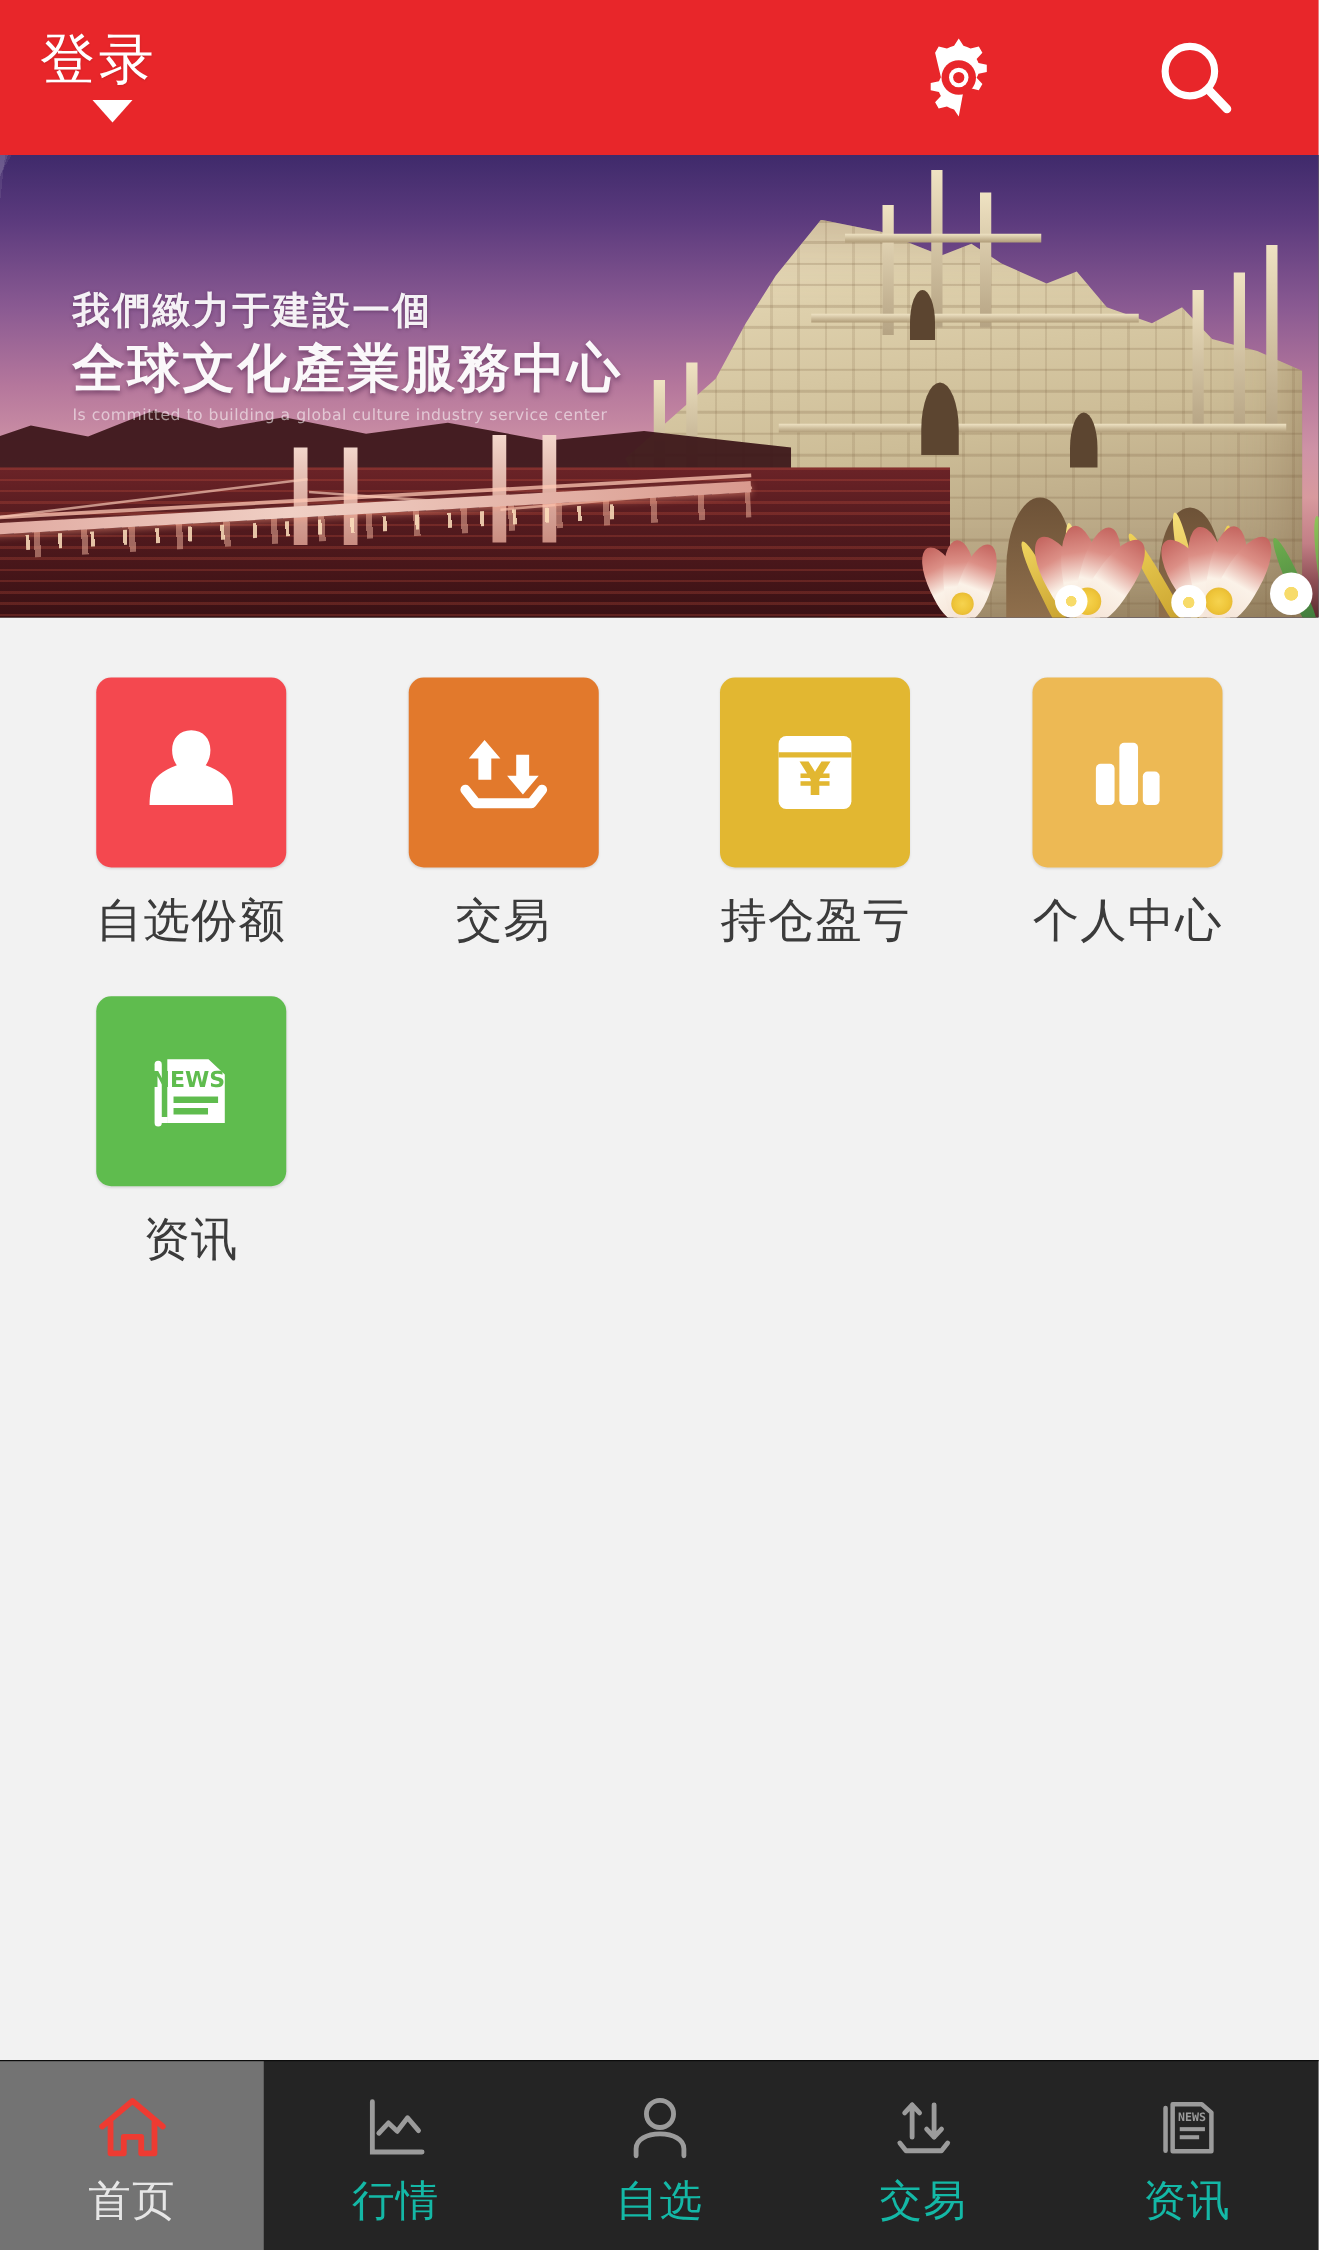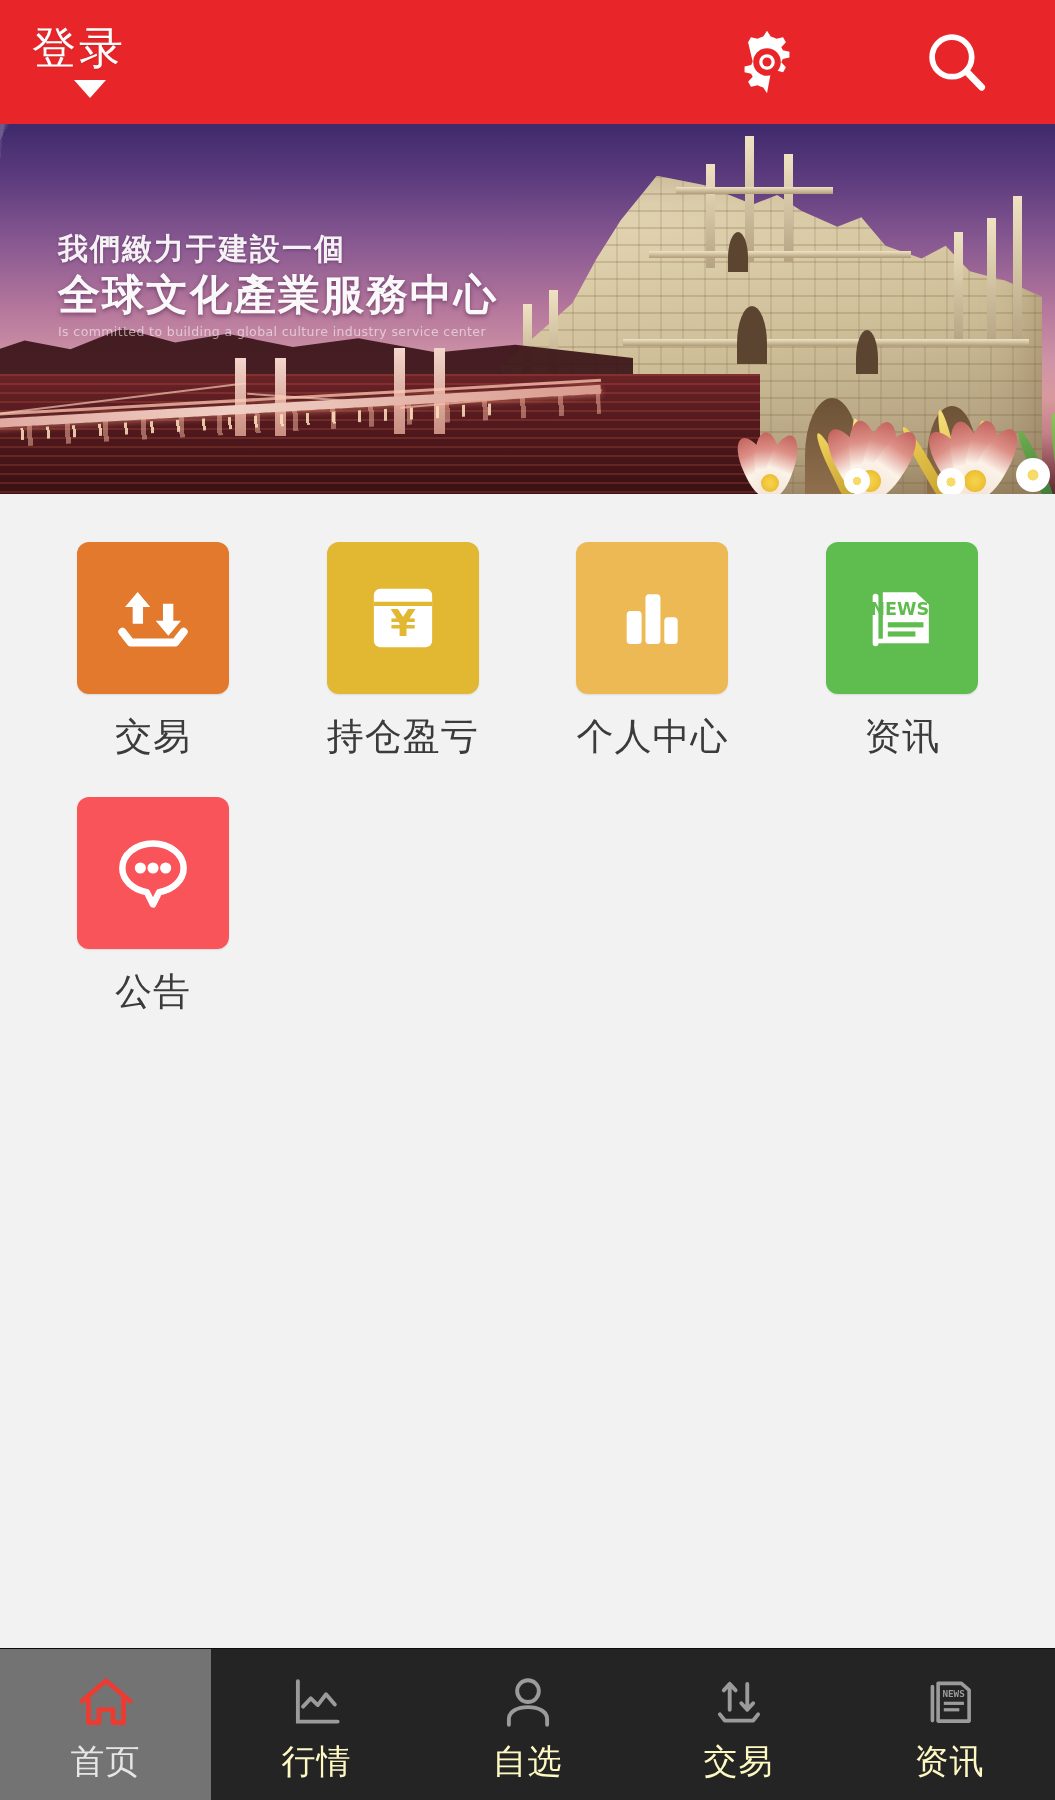--- a/index.html
+++ b/index.html
@@ -186,21 +186,21 @@
   }
 
   
   .tabbar {
     position: absolute; left: 0; bottom: 0; width: 1055px; height: 152px;
     background: #242424; display: flex; border-top: 1px solid #0c0c0c;
   }
   .tab { flex: 1; display: flex; flex-direction: column; align-items: center; justify-content: center; }
   .tab.active { background: #737373; }
   .tab-icon { height: 62px; display:flex; align-items:center; justify-content:center; }
-  .tab-label { margin-top: 10px; font-size: 34px; color: #fef9c3; line-height: 1; letter-spacing: 1px; }
+  .tab-label { margin-top: 10px; font-size: 34px; color: #14b8a6; line-height: 1; letter-spacing: 1px; }
   .tab.active .tab-label { color: #e6e6e6; }
 </style>
 </head>
 <body>
 
 <div class="app">
 
   <div class="header">
     <div class="login-wrap">
       <div class="login-text">登录</div>
@@ -310,20 +310,28 @@
     <div style="position:absolute; left:58px; top:108px;">
       <div style="color:rgba(255,255,255,.93); font-size:30px; letter-spacing:2px; line-height:1.1; font-weight:700; text-shadow:0 1px 3px rgba(60,20,60,.45);">我們緻力于建設一個</div>
       <div style="color:rgba(255,255,255,.96); font-size:42px; letter-spacing:2px; line-height:1.15; margin-top:6px; font-weight:700; text-shadow:0 2px 4px rgba(60,20,60,.5);">全球文化產業服務中心</div>
       <div style="color:rgba(255,255,255,.55); font-size:12.5px; letter-spacing:.4px; line-height:1.2; margin-top:5px;">Is committed to building a global culture industry service center</div>
     </div>
   </div>
 
   <div class="grid">
 
 
+    <div class="cell">
+      <div class="tile" style="background:#f4484f">
+        <svg width="92" height="92" viewBox="0 0 24 24" aria-hidden="true">
+          <path fill="#fff" d="M12 3.2c2.5 0 4 1.8 4 4.1 0 1.3-.4 2.4-1 3.2 2.9 1 5 2.6 5.4 4.9.2 1.1.3 2.3.3 3.4H3.3c0-1.1.1-2.3.3-3.4.4-2.3 2.5-3.9 5.4-4.9-.6-.8-1-1.9-1-3.2 0-2.3 1.5-4.1 4-4.1z"></path>
+        </svg>
+      </div>
+      <div class="tile-label">自选份额</div>
+    </div>
 
     <div class="cell">
       <div class="tile" style="background:#e2792c">
         <svg width="92" height="92" viewBox="0 0 24 24" aria-hidden="true">
           <path fill="#fff" d="M8 5.2l3.3 3.9h-1.9v4.4H6.7V9.1H4.7z"></path>
           <path fill="#fff" d="M16 16.6l-3.3-3.9h1.9V8.3h2.7v4.4h2z"></path>
           <path fill="none" stroke="#fff" stroke-width="2.1" stroke-linecap="round" stroke-linejoin="round" d="M4 15.6l2.2 2.8h11.6l2.2-2.8"></path>
         </svg>
       </div>
       <div class="tile-label">交易</div>
@@ -359,31 +367,20 @@
           <path fill="#fff" d="M7 5.3h8.6l3.4 3.2v10.1H7z"></path>
           <path fill="#fff" d="M5.1 18.6h2v-1.2h-2z"></path>
           <text x="11.4" y="11.1" text-anchor="middle" font-size="4.6" font-weight="bold" font-family="DejaVu Sans, Liberation Sans, sans-serif" fill="#5fbc4e">NEWS</text>
           <rect x="8.3" y="13.1" width="9.3" height="1.35" fill="#5fbc4e"></rect>
           <rect x="8.3" y="15.5" width="7.2" height="1.35" fill="#5fbc4e"></rect>
         </svg>
       </div>
       <div class="tile-label">资讯</div>
     </div>
 
-    <div class="cell">
-      <div class="tile" style="background:#f9545a">
-        <svg width="92" height="92" viewBox="0 0 24 24" aria-hidden="true">
-          <path fill="none" stroke="#fff" stroke-width="1.7" stroke-linejoin="round" d="M12 4.3c4.5 0 8 2.9 8 6.4 0 3.1-2.7 5.7-6.4 6.3L12 20.2l-1.6-3.2C6.7 16.4 4 13.8 4 10.7c0-3.5 3.5-6.4 8-6.4z"></path>
-          <circle cx="8.7" cy="10.7" r="1.45" fill="#fff"></circle>
-          <circle cx="12" cy="10.7" r="1.45" fill="#fff"></circle>
-          <circle cx="15.3" cy="10.7" r="1.45" fill="#fff"></circle>
-        </svg>
-      </div>
-      <div class="tile-label">公告</div>
-    </div>
   </div>
 
   <div class="tabbar">
 
     <div class="tab active">
       <div class="tab-icon">
         <svg width="62" height="62" viewBox="0 0 24 24" aria-hidden="true">
           <path fill="none" stroke="#ee3b32" stroke-width="1.8" stroke-linejoin="round" stroke-linecap="round" d="M2.6 11.3L12 3.4l9.4 7.9M5.2 10v9.6h4.1v-5.1h5.4v5.1h4.1V10"></path>
         </svg>
       </div>

